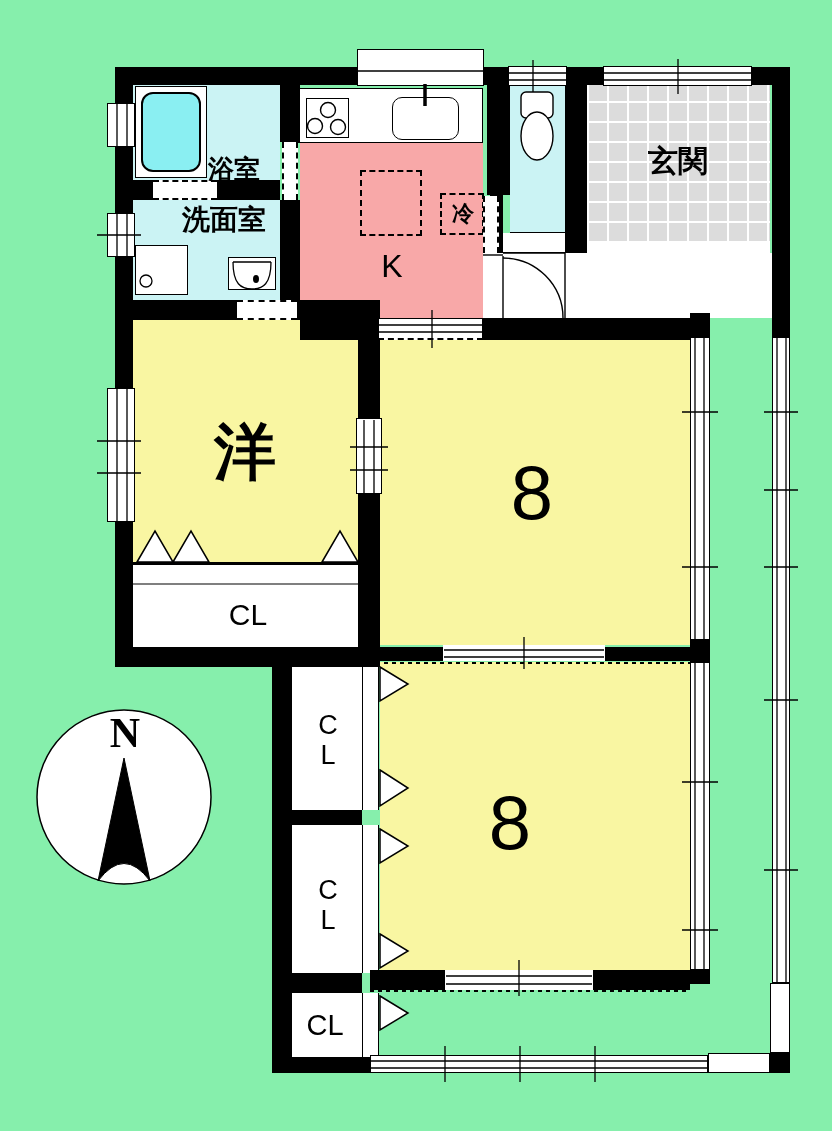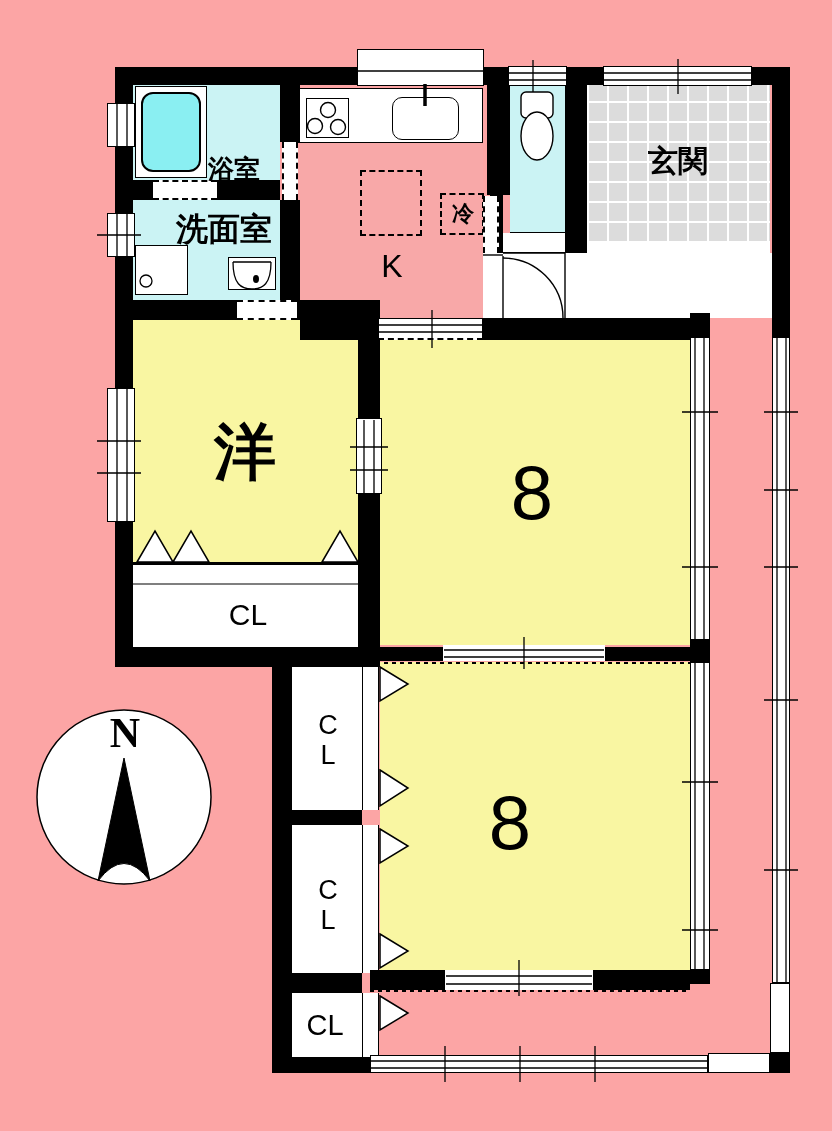--- a/index.html
+++ b/index.html
@@ -1,16 +1,16 @@
 <!DOCTYPE html>
 <html style="--room-yellow: #F9F6A2; --kitchen-pink: #F8A8A8; --wet-cyan: #CBF3F4; --tub-cyan: #8AEFF2; --entrance-gray: #DCDCDC; --wall-black: #000000;"><head>
 <meta charset="utf-8">
 <style>
   html,body{margin:0;padding:0;background:#fff;}
-  #plan{position:relative;width:832px;height:1131px;background:#fca5a5;overflow:hidden;
+  #plan{position:relative;width:832px;height:1131px;background:#86efac;overflow:hidden;
         font-family:"Liberation Sans",sans-serif;}
   .wall{position:absolute;background:var(--wall-black,#000);}
   .room{position:absolute;}
   .fill-yellow{background:var(--room-yellow,#F9F6A2);}
   .fill-pink{background:var(--kitchen-pink,#F8A8A8);}
   .fill-cyan{background:var(--wet-cyan,#CBF3F4);}
   .fill-white{background:#fff;}
   .win{position:absolute;background:#fff;border:1.2px solid #000;box-sizing:border-box;}
   .open-h{position:absolute;background:#fff;border-top:2px dashed #000;border-bottom:2px dashed #000;box-sizing:border-box;}
   .open-v{position:absolute;background:#fff;border-left:2px dashed #000;border-right:2px dashed #000;box-sizing:border-box;}
@@ -175,21 +175,21 @@
       <rect x="521" y="92" width="32" height="26" rx="5"></rect>
       <ellipse cx="537" cy="136" rx="16" ry="24"></ellipse>
     </g>
     <g>
       <circle cx="124" cy="797" r="87" fill="#fff" stroke="#000" stroke-width="1.5"></circle>
       <path d="M124,758 L150,881 Q124,846 98,881 Z" fill="#000" stroke="#000" stroke-width="1"></path>
     </g>
   </svg>
 
   <div class="lbl lbl-cjk" style="left:234px;top:169px;font-size:26px">浴室</div>
-  <div class="lbl lbl-cjk" style="left:224px;top:230px;font-size:32px">洗面室</div>
+  <div class="lbl lbl-cjk" style="left:224px;top:220px;font-size:28px">洗面室</div>
   <div class="lbl" style="left:392px;top:266px;font-size:32px">K</div>
   <div class="lbl lbl-cjk" style="left:463px;top:214px;font-size:22px">冷</div>
   <div class="lbl lbl-cjk" style="left:678px;top:161px;font-size:30px">玄関</div>
   <div class="lbl lbl-cjk" style="left:245px;top:452px;font-size:62px">洋</div>
   <div class="lbl" style="left:532px;top:492px;font-size:76px">8</div>
   <div class="lbl" style="left:510px;top:822px;font-size:76px">8</div>
   <div class="lbl" style="left:248px;top:615px;font-size:30px">CL</div>
   <div class="lbl lbl-stack" style="left:328px;top:740px;font-size:27px">CL</div>
   <div class="lbl lbl-stack" style="left:328px;top:905px;font-size:27px">CL</div>
   <div class="lbl" style="left:325px;top:1025px;font-size:29px">CL</div>

